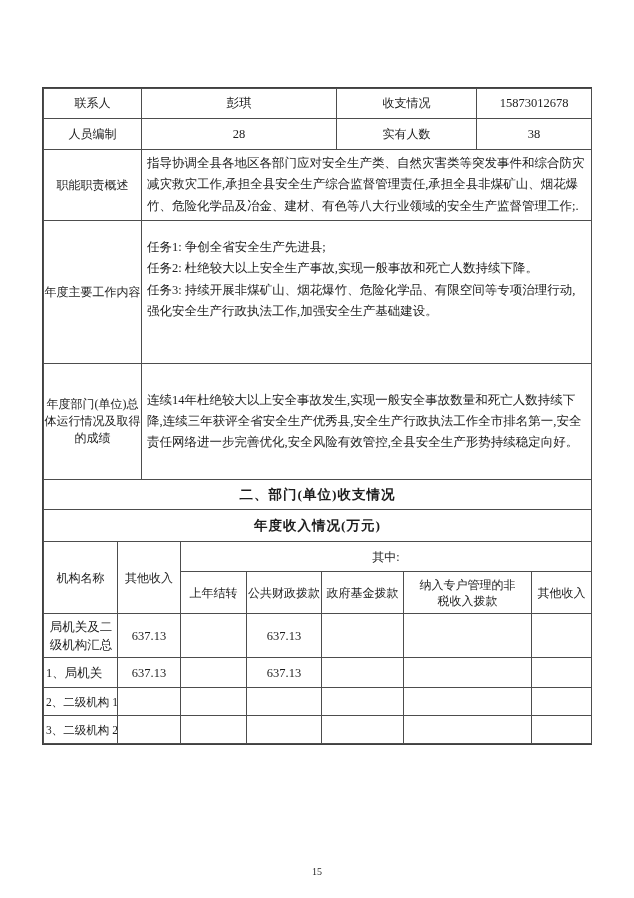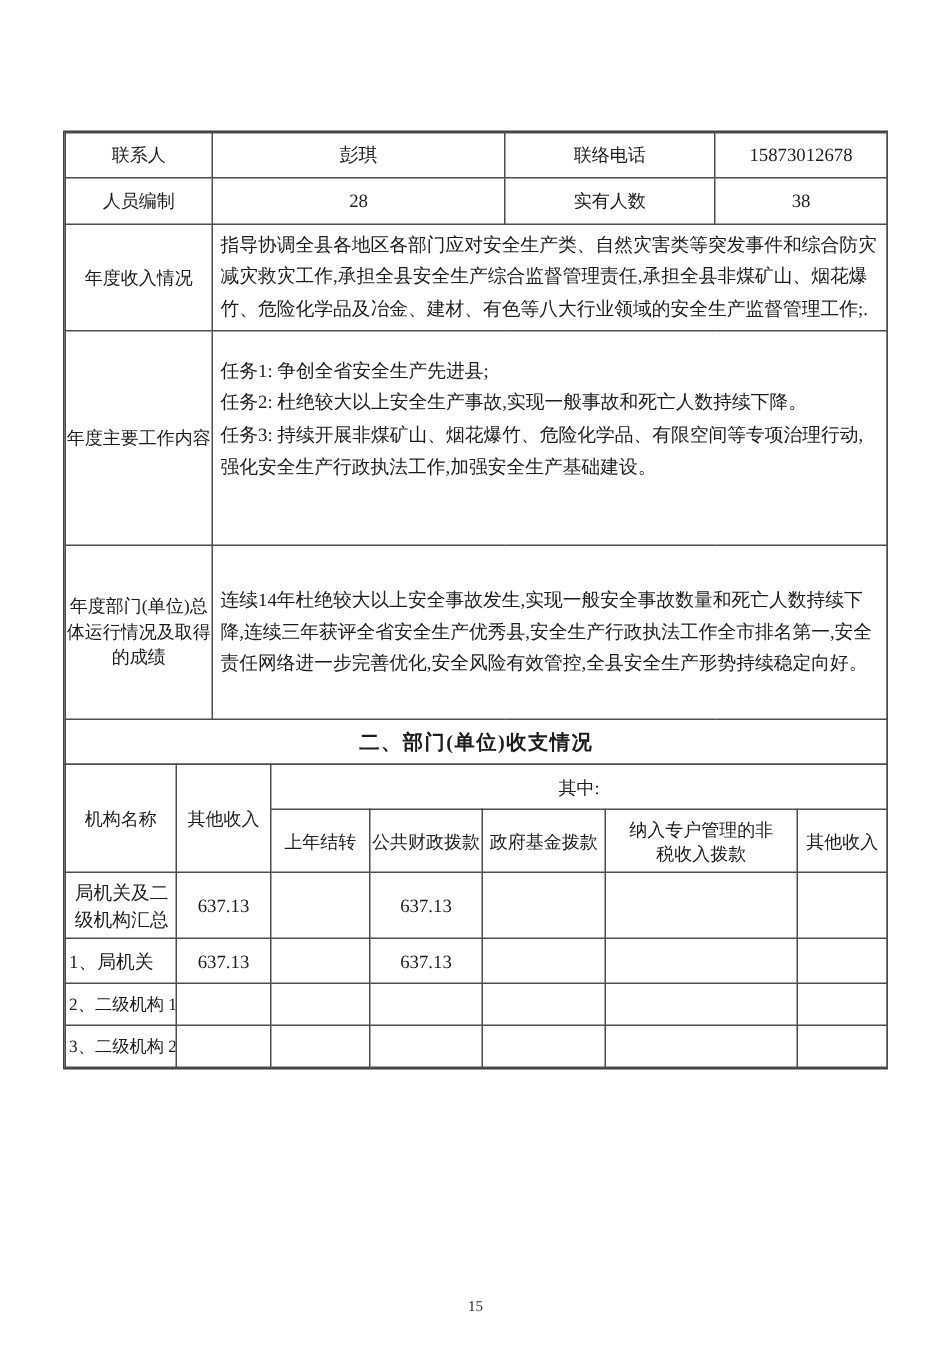--- a/index.html
+++ b/index.html
@@ -35,47 +35,50 @@
       <colgroup>
         <col style="width:98px">
           <col style="width:195px">
           <col style="width:140px">
           <col style="width:115px">
       </colgroup>
       <tbody>
       <tr style="height:30px">
         <td class="lbl">联系人</td>
         <td class="val">彭琪</td>
-        <td class="lbl">联络电话</td>
+        <td class="lbl">收支情况</td>
         <td class="val">15873012678</td>
       </tr>
       <tr style="height:31px">
         <td class="lbl">人员编制</td>
         <td class="val">28</td>
         <td class="lbl">实有人数</td>
         <td class="val">38</td>
       </tr>
       <tr style="height:71px">
-        <td class="lbl">年度收入情况</td>
+        <td class="lbl">职能职责概述</td>
         <td colspan="3" class="txt">指导协调全县各地区各部门应对安全生产类、自然灾害类等突发事件和综合防灾减灾救灾工作,承担全县安全生产综合监督管理责任,承担全县非煤矿山、烟花爆竹、危险化学品及冶金、建材、有色等八大行业领域的安全生产监督管理工作;.</td>
       </tr>
       <tr style="height:143px">
         <td class="lbl">年度主要工作内容</td>
         <td colspan="3" class="txt top-pad">
           <div>任务1: 争创全省安全生产先进县;</div>
           <div>任务2: 杜绝较大以上安全生产事故,实现一般事故和死亡人数持续下降。</div>
           <div>任务3: 持续开展非煤矿山、烟花爆竹、危险化学品、有限空间等专项治理行动,强化安全生产行政执法工作,加强安全生产基础建设。</div>
         </td>
       </tr>
       <tr style="height:116px">
         <td class="lbl">年度部门(单位)总体运行情况及取得的成绩</td>
         <td colspan="3" class="txt">连续14年杜绝较大以上安全事故发生,实现一般安全事故数量和死亡人数持续下降,连续三年获评全省安全生产优秀县,安全生产行政执法工作全市排名第一,安全责任网络进一步完善优化,安全风险有效管控,全县安全生产形势持续稳定向好。</td>
       </tr>
       <tr style="height:30px">
         <td colspan="4" class="sec-title">二、部门(单位)收支情况</td>
+      </tr>
+      <tr style="height:32px">
+        <td colspan="4" class="sec-title">年度收入情况(万元)</td>
       </tr>
     </tbody>
       </table>
 
     <table class="t2">
       <colgroup>
         <col style="width:74px">
           <col style="width:63px">
           <col style="width:66px">
           <col style="width:75px">

